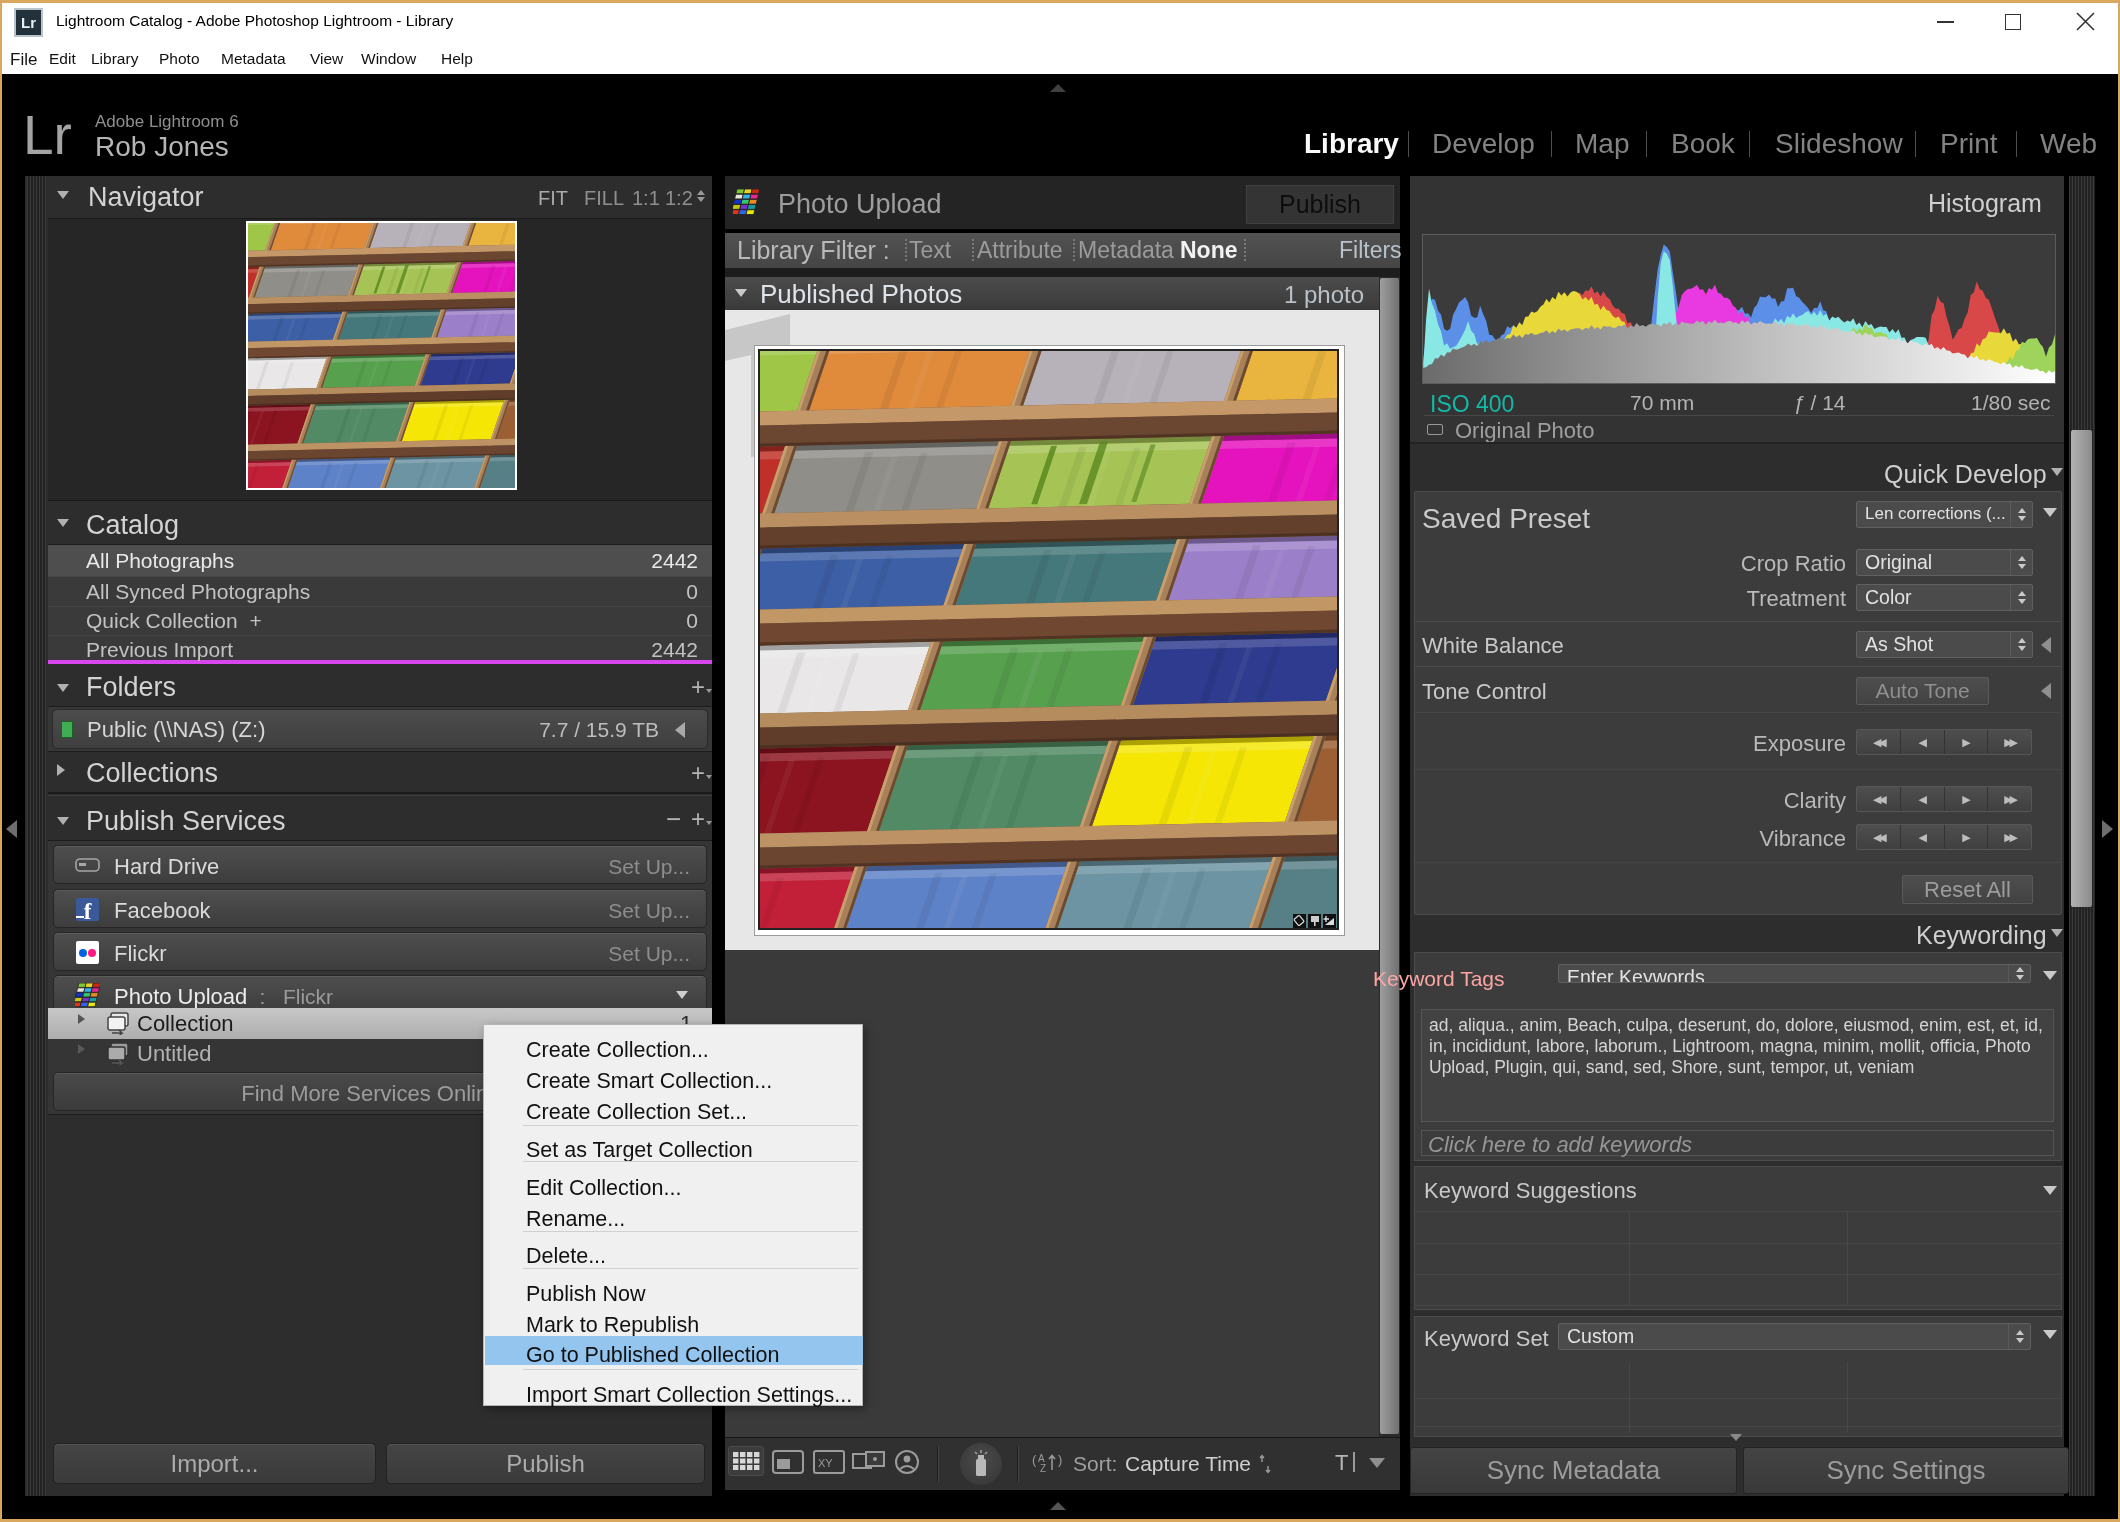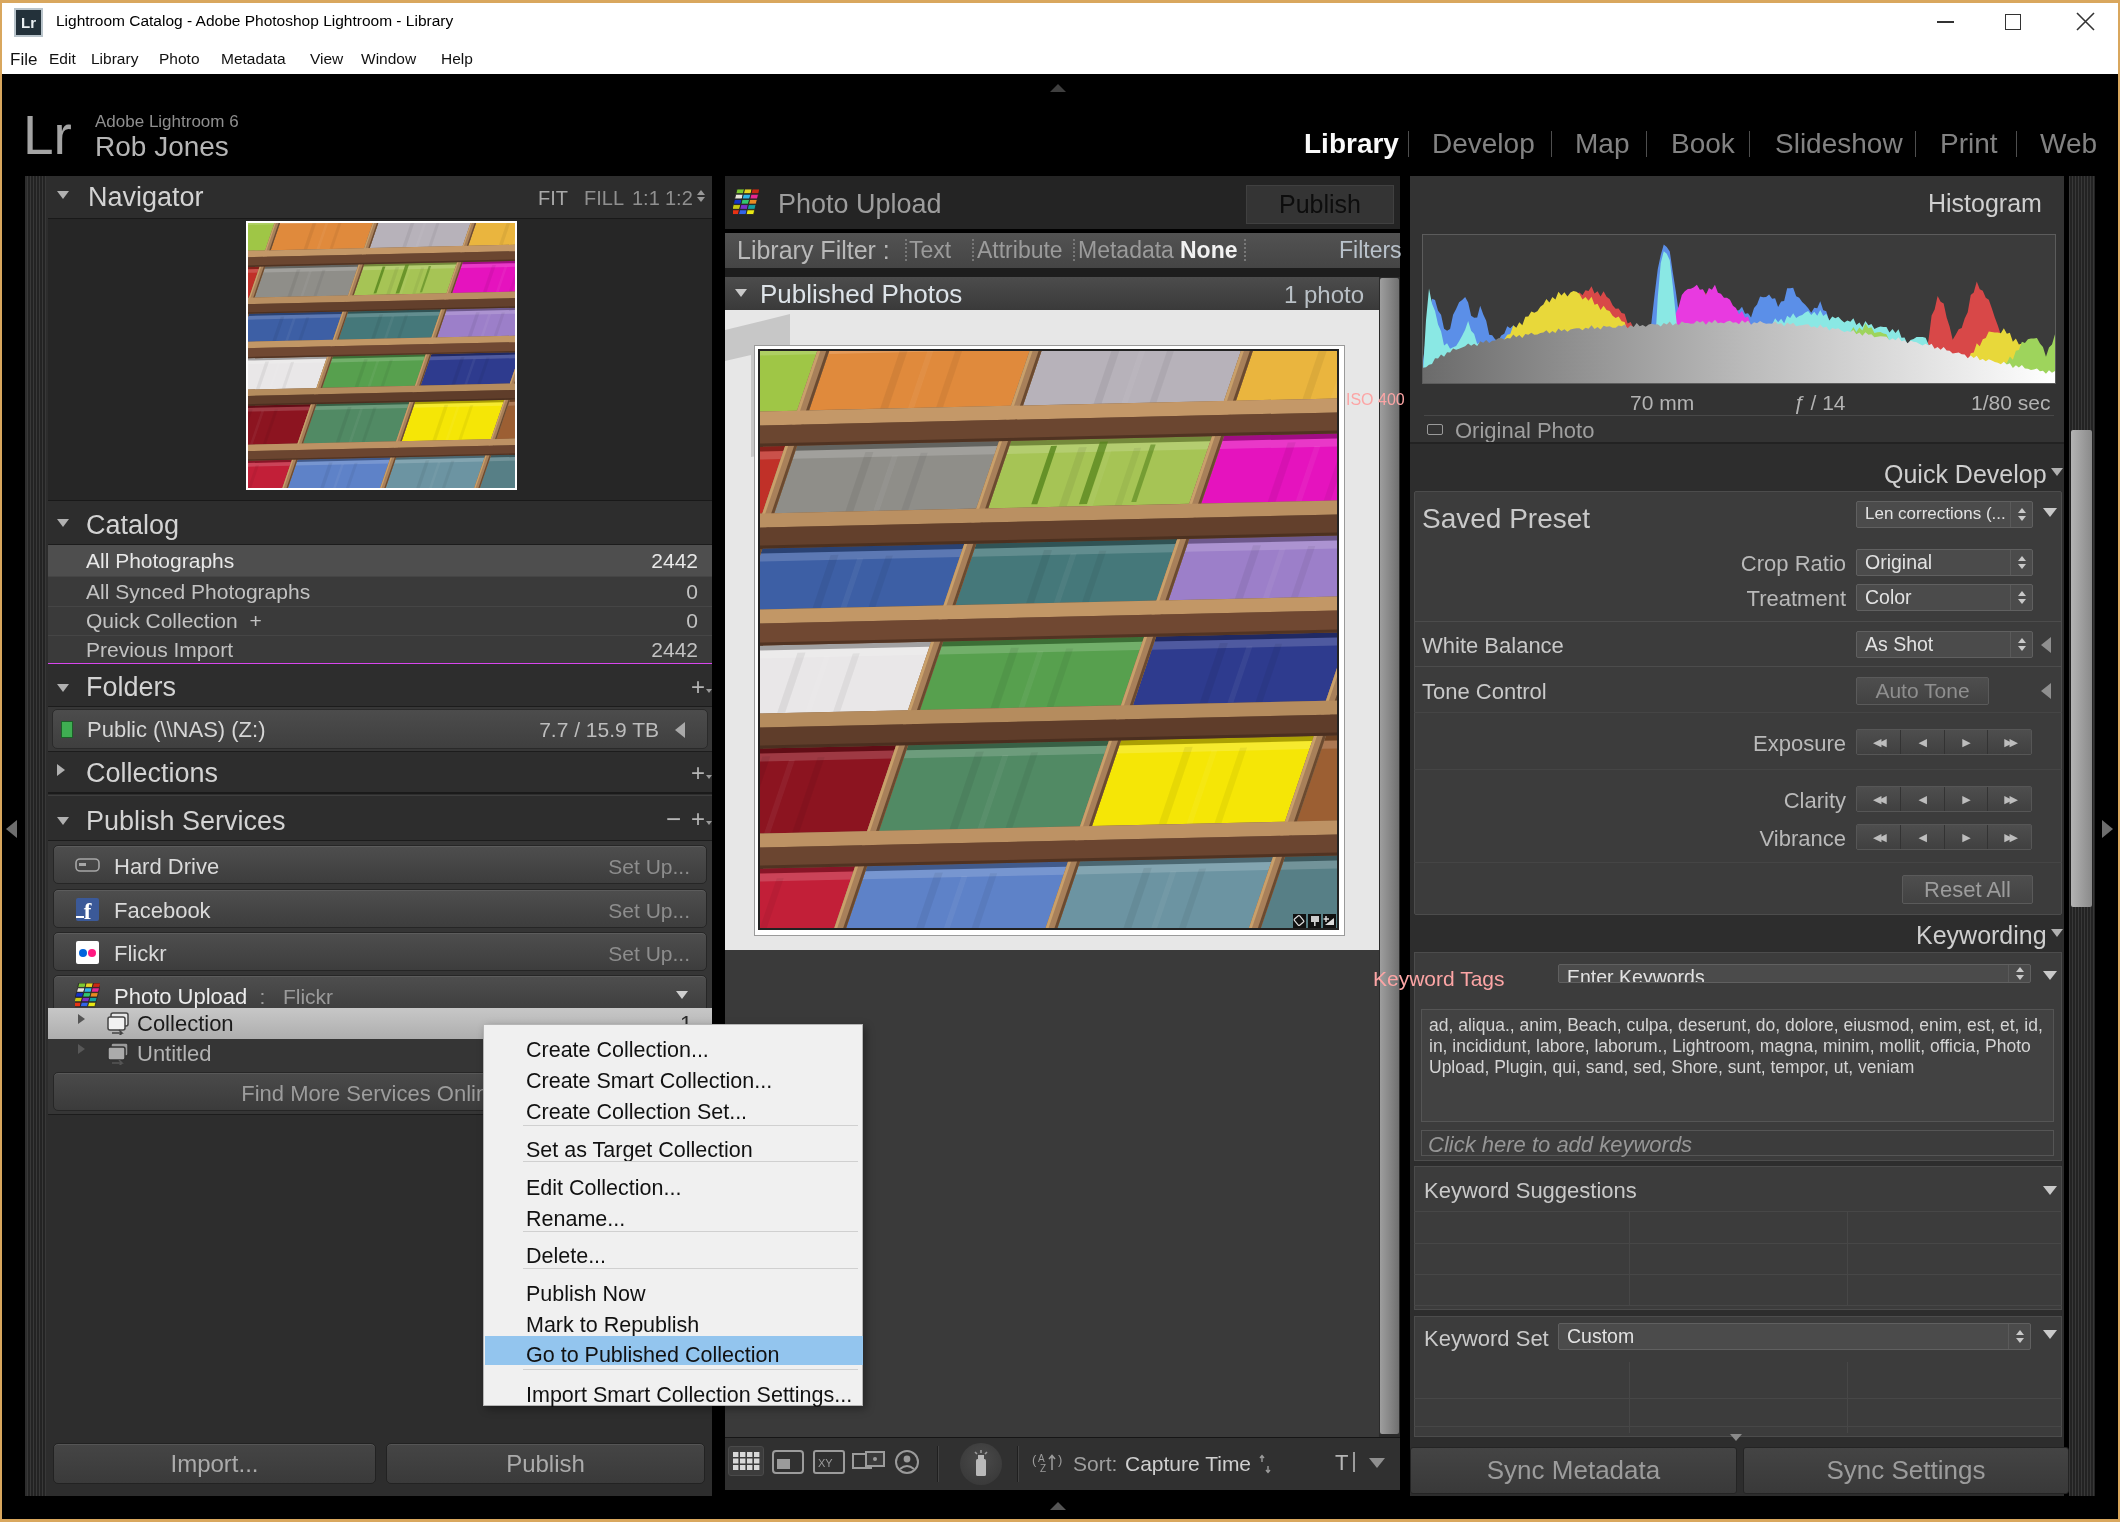--- a/index.html
+++ b/index.html
@@ -294,21 +294,21 @@
           <rect x="-250" y="388" width="1400" height="3" fill="#3a2518" opacity="0.55"></rect>
           <rect x="-250" y="476" width="1400" height="14" fill="#bd9264"></rect>
           <rect x="-250" y="490" width="1400" height="21" fill="#6b4530"></rect>
           <rect x="-250" y="508" width="1400" height="3" fill="#3a2518" opacity="0.55"></rect>
         </g>
       </g>
     </svg></div>
 
 <div class="td a" style="left:57px;top:519px;border-top-color:#b0b0b0;border-left-width:6px;border-right-width:6px;border-top-width:8px"></div>
 <div class="hdr a" style="left:86px;top:510px">Catalog</div>
-<div class="a" style="left:48px;top:544px;width:664px;height:120px;background:#3a3a3a;border-top:1px solid #1c1c1c;border-bottom:1px solid #d946ef">
+<div class="a" style="left:48px;top:544px;width:664px;height:120px;background:#3a3a3a;border-top:1px solid #1c1c1c;border-bottom:4px solid #d946ef">
   <div style="position:absolute;left:0;top:0;width:100%;height:31px;background:#4e4e4e"></div>
   <div style="position:absolute;left:0;top:31px;width:100%;height:1px;background:#454545"></div>
   <div style="position:absolute;left:0;top:61px;width:100%;height:1px;background:#454545"></div>
   <div style="position:absolute;left:0;top:90px;width:100%;height:1px;background:#454545"></div>
   <div style="position:absolute;left:38px;top:4px;font-size:21px;color:#e8e8e8">All Photographs</div>
   <div style="position:absolute;right:14px;top:4px;font-size:21px;color:#e8e8e8">2442</div>
   <div style="position:absolute;left:38px;top:35px;font-size:21px;color:#c2c2c2">All Synced Photographs</div>
   <div style="position:absolute;right:14px;top:35px;font-size:21px;color:#c2c2c2">0</div>
   <div style="position:absolute;left:38px;top:64px;font-size:21px;color:#c2c2c2">Quick Collection&nbsp;&nbsp;+</div>
   <div style="position:absolute;right:14px;top:64px;font-size:21px;color:#c2c2c2">0</div>
@@ -774,21 +774,21 @@
         </linearGradient>
       </defs>
       <path d="M0,146 L0,124.4 L3,101.3 L6,75.5 L9,63.0 L12,64.0 L15,74.7 L18,78.6 L21,92.5 L24,94.5 L27,92.7 L30,78.7 L33,73.1 L36,66.4 L39,64.2 L42,61.2 L45,66.5 L48,79.6 L51,81.6 L54,81.4 L57,69.7 L60,78.2 L63,84.5 L66,98.3 L69,99.0 L72,103.0 L75,104.1 L78,99.2 L81,97.3 L84,89.9 L87,92.0 L90,89.1 L93,97.3 L96,97.4 L99,106.3 L102,103.7 L105,108.8 L108,109.4 L111,115.5 L114,117.0 L117,116.0 L120,116.8 L123,114.7 L126,121.4 L129,119.1 L132,123.6 L135,117.3 L138,122.3 L141,120.5 L144,126.0 L147,123.4 L150,123.3 L153,123.2 L156,124.3 L159,128.9 L162,125.3 L165,127.6 L168,122.2 L171,128.8 L174,125.8 L177,130.3 L180,124.5 L183,126.7 L186,126.1 L189,129.0 L192,129.5 L195,126.2 L198,127.7 L201,124.7 L204,129.4 L207,123.2 L210,124.6 L213,116.7 L216,120.2 L219,116.8 L222,118.5 L225,113.5 L228,83.5 L231,57.6 L234,33.7 L237,19.8 L240,9.4 L243,11.8 L246,16.2 L249,36.7 L252,55.5 L255,76.8 L258,81.6 L261,94.1 L264,99.3 L267,102.2 L270,104.0 L273,101.4 L276,106.1 L279,105.5 L282,110.2 L285,101.4 L288,101.3 L291,93.2 L294,95.8 L297,91.4 L300,89.8 L303,83.6 L306,79.0 L309,78.7 L312,74.4 L315,74.3 L318,70.9 L321,77.7 L324,77.1 L327,81.4 L330,71.9 L333,68.5 L336,60.6 L339,61.5 L342,61.2 L345,58.8 L348,62.9 L351,62.3 L354,71.0 L357,65.7 L360,65.1 L363,52.5 L366,52.6 L369,52.0 L372,60.4 L375,61.8 L378,66.0 L381,68.7 L384,72.3 L387,76.6 L390,71.8 L393,72.3 L396,65.4 L399,74.3 L402,75.3 L405,84.9 L408,82.9 L411,86.9 L414,87.8 L417,93.4 L420,98.3 L423,98.7 L426,102.5 L429,101.3 L432,109.6 L435,108.2 L438,114.3 L441,109.3 L444,114.7 L447,114.5 L450,120.7 L453,119.6 L456,118.9 L459,119.7 L462,119.9 L465,125.8 L468,122.6 L471,126.0 L474,120.6 L477,127.2 L480,125.1 L483,130.0 L486,125.4 L489,126.9 L492,127.3 L495,129.8 L498,132.2 L501,127.5 L504,126.5 L507,120.2 L510,124.1 L513,117.1 L516,119.4 L519,116.0 L522,123.0 L525,124.8 L528,130.4 L531,129.7 L534,128.7 L537,132.0 L540,132.6 L543,138.9 L546,134.3 L549,137.6 L552,132.9 L555,139.9 L558,137.3 L561,140.3 L564,136.0 L567,137.5 L570,139.3 L573,139.7 L576,140.9 L579,135.5 L582,138.7 L585,135.5 L588,141.9 L591,136.3 L594,138.8 L597,133.6 L600,138.1 L603,137.6 L606,138.4 L609,136.5 L612,133.9 L615,137.5 L618,135.8 L621,140.1 L624,133.3 L627,136.9 L630,132.9 L630,146 Z" fill="#5b8fe8" fill-opacity="1"></path>
       <path d="M0,146 L0,143.0 L3,142.8 L6,142.5 L9,142.2 L12,142.0 L15,141.8 L18,141.5 L21,141.2 L24,141.0 L27,140.8 L30,140.5 L33,140.2 L36,140.0 L39,140.9 L42,139.7 L45,136.1 L48,140.3 L51,137.9 L54,142.4 L57,135.3 L60,138.7 L63,133.7 L66,138.3 L69,134.0 L72,133.0 L75,129.1 L78,128.2 L81,130.3 L84,126.9 L87,127.4 L90,120.1 L93,121.4 L96,114.6 L99,116.4 L102,106.6 L105,104.6 L108,98.1 L111,97.9 L114,94.5 L117,88.5 L120,84.5 L123,77.5 L126,79.8 L129,74.2 L132,75.6 L135,66.3 L138,68.3 L141,63.7 L144,67.1 L147,62.2 L150,59.9 L153,57.7 L156,56.7 L159,59.5 L162,54.4 L165,55.3 L168,50.6 L171,57.8 L174,55.5 L177,60.7 L180,55.5 L183,60.8 L186,63.2 L189,69.2 L192,72.7 L195,72.5 L198,77.0 L201,77.7 L204,87.2 L207,85.9 L210,92.2 L213,89.1 L216,97.5 L219,99.1 L222,105.6 L225,105.5 L228,107.3 L231,111.6 L234,114.7 L237,121.5 L240,119.1 L243,119.3 L246,112.2 L249,116.7 L252,110.5 L255,104.4 L258,90.1 L261,83.5 L264,77.2 L267,72.5 L270,66.6 L273,57.6 L276,58.6 L279,54.1 L282,58.2 L285,54.5 L288,59.5 L291,56.5 L294,66.8 L297,71.4 L300,78.8 L303,81.3 L306,84.0 L309,91.0 L312,94.0 L315,101.3 L318,98.1 L321,105.1 L324,104.7 L327,114.6 L330,113.4 L333,116.6 L336,114.2 L339,118.4 L342,121.4 L345,122.3 L348,124.0 L351,120.8 L354,126.5 L357,124.8 L360,131.1 L363,125.4 L366,129.4 L369,126.7 L372,133.0 L375,132.3 L378,132.9 L381,131.8 L384,131.2 L387,135.9 L390,133.8 L393,137.0 L396,130.7 L399,136.0 L402,133.4 L405,139.4 L408,134.7 L411,136.0 L414,134.2 L417,137.1 L420,139.3 L423,136.9 L426,137.8 L429,133.8 L432,140.0 L435,136.9 L438,141.4 L441,134.8 L444,138.5 L447,136.6 L450,141.2 L453,139.4 L456,137.9 L459,138.0 L462,137.4 L465,142.4 L468,138.4 L471,141.2 L474,135.2 L477,141.3 L480,138.7 L483,143.0 L486,138.0 L489,139.0 L492,138.8 L495,140.0 L498,132.3 L501,117.8 L504,102.9 L507,79.4 L510,73.5 L513,60.2 L516,65.8 L519,67.6 L522,81.3 L525,90.5 L528,103.4 L531,98.3 L534,92.9 L537,91.8 L540,82.4 L543,76.1 L546,59.2 L549,56.6 L552,45.9 L555,53.6 L558,55.0 L561,61.9 L564,63.8 L567,72.3 L570,81.3 L573,89.4 L576,98.3 L579,100.6 L582,111.5 L585,112.4 L588,123.0 L591,121.5 L594,128.1 L597,125.2 L600,131.1 L603,131.9 L606,134.0 L609,133.4 L612,132.1 L615,137.0 L618,136.2 L621,141.4 L624,135.5 L627,140.0 L630,140.0 L630,146 Z" fill="#d84848" fill-opacity="1"></path>
       <path d="M0,146 L0,144.0 L3,143.9 L6,143.8 L9,143.6 L12,143.5 L15,143.4 L18,143.3 L21,143.2 L24,143.0 L27,142.9 L30,142.8 L33,142.7 L36,142.6 L39,142.4 L42,142.3 L45,142.2 L48,142.1 L51,142.0 L54,141.8 L57,141.7 L60,141.6 L63,141.5 L66,141.4 L69,141.2 L72,141.1 L75,141.0 L78,140.9 L81,140.8 L84,140.6 L87,140.5 L90,140.4 L93,140.3 L96,140.2 L99,140.0 L102,138.1 L105,139.9 L108,137.2 L111,140.8 L114,141.2 L117,139.2 L120,139.0 L123,135.9 L126,141.5 L129,138.2 L132,141.9 L135,134.9 L138,139.2 L141,136.6 L144,141.4 L147,138.1 L150,137.3 L153,136.5 L156,136.9 L159,140.7 L162,136.8 L165,138.7 L168,133.1 L171,139.4 L174,136.2 L177,140.4 L180,134.3 L183,136.3 L186,135.3 L189,138.0 L192,138.2 L195,134.7 L198,135.9 L201,132.9 L204,138.0 L207,132.3 L210,134.2 L213,126.7 L216,130.7 L219,127.9 L222,130.0 L225,125.5 L228,123.1 L231,122.1 L234,117.5 L237,116.7 L240,106.8 L243,104.9 L246,93.9 L249,91.0 L252,77.4 L255,70.4 L258,59.1 L261,55.5 L264,53.2 L267,53.0 L270,51.6 L273,49.1 L276,54.0 L279,53.4 L282,59.4 L285,52.4 L288,54.1 L291,49.0 L294,57.0 L297,58.0 L300,61.8 L303,62.0 L306,63.8 L309,69.9 L312,72.0 L315,78.3 L318,74.9 L321,81.6 L324,80.4 L327,89.6 L330,87.7 L333,91.9 L336,90.5 L339,95.8 L342,99.9 L345,101.8 L348,104.6 L351,102.7 L354,110.1 L357,110.1 L360,118.1 L363,113.0 L366,117.6 L369,115.5 L372,122.4 L375,122.3 L378,123.5 L381,123.1 L384,123.4 L387,129.0 L390,127.8 L393,131.9 L396,126.5 L399,132.7 L402,130.5 L405,136.7 L408,132.2 L411,133.8 L414,132.1 L417,135.2 L420,137.6 L423,135.5 L426,136.8 L429,133.2 L432,139.6 L435,136.5 L438,141.0 L441,134.4 L444,138.3 L447,136.4 L450,141.0 L453,139.3 L456,137.8 L459,138.0 L462,136.9 L465,141.3 L468,136.6 L471,138.6 L474,132.0 L477,137.4 L480,134.1 L483,137.8 L486,130.6 L489,126.7 L492,121.7 L495,118.8 L498,117.6 L501,110.4 L504,109.3 L507,107.9 L510,119.5 L513,120.0 L516,127.3 L519,123.5 L522,130.1 L525,131.6 L528,136.8 L531,136.4 L534,134.5 L537,136.7 L540,136.3 L543,141.6 L546,136.4 L549,139.7 L552,135.0 L555,142.0 L558,139.5 L561,140.1 L564,140.2 L567,140.3 L570,140.5 L573,140.7 L576,140.8 L579,140.9 L582,141.1 L585,141.2 L588,141.4 L591,141.6 L594,141.7 L597,141.8 L600,142.0 L603,142.1 L606,142.2 L609,142.3 L612,142.4 L615,142.5 L618,142.6 L621,142.7 L624,142.8 L627,142.9 L630,143.0 L630,146 Z" fill="#e83ae0" fill-opacity="1"></path>
       <path d="M0,146 L0,142.0 L3,141.4 L6,140.8 L9,140.2 L12,136.5 L15,139.7 L18,135.8 L21,141.9 L24,136.1 L27,137.7 L30,132.7 L33,136.1 L36,135.9 L39,135.3 L42,132.7 L45,127.0 L48,129.2 L51,124.8 L54,127.2 L57,118.1 L60,119.3 L63,113.4 L66,117.1 L69,112.0 L72,109.8 L75,104.6 L78,102.4 L81,103.2 L84,98.5 L87,97.7 L90,89.1 L93,91.6 L96,86.0 L99,89.0 L102,80.7 L105,80.3 L108,75.4 L111,76.8 L114,75.1 L117,70.8 L120,68.5 L123,63.2 L126,66.6 L129,61.1 L132,63.7 L135,56.0 L138,59.7 L141,56.5 L144,60.7 L147,56.7 L150,55.3 L153,56.1 L156,58.1 L159,63.6 L162,61.2 L165,64.8 L168,60.8 L171,68.9 L174,67.7 L177,73.9 L180,69.9 L183,73.9 L186,75.0 L189,79.7 L192,82.0 L195,80.5 L198,85.1 L201,85.9 L204,95.5 L207,94.3 L210,100.7 L213,97.7 L216,106.2 L219,107.9 L222,114.5 L225,114.5 L228,116.6 L231,121.2 L234,124.6 L237,130.5 L240,126.6 L243,130.8 L246,127.7 L249,136.2 L252,134.0 L255,138.4 L258,133.6 L261,136.5 L264,137.6 L267,139.4 L270,140.0 L273,136.1 L276,139.7 L279,137.9 L282,140.1 L285,140.1 L288,140.2 L291,140.3 L294,140.4 L297,140.5 L300,140.6 L303,140.7 L306,140.7 L309,140.8 L312,140.9 L315,141.0 L318,141.1 L321,141.2 L324,141.3 L327,141.3 L330,141.4 L333,141.5 L336,141.6 L339,141.7 L342,141.8 L345,141.9 L348,141.9 L351,142.0 L354,142.0 L357,142.0 L360,142.0 L363,142.0 L366,142.0 L369,142.0 L372,142.0 L375,142.0 L378,142.0 L381,142.0 L384,142.0 L387,142.0 L390,142.0 L393,142.0 L396,142.0 L399,142.0 L402,142.0 L405,142.0 L408,142.0 L411,142.0 L414,142.0 L417,142.0 L420,142.0 L423,142.0 L426,142.0 L429,142.0 L432,142.0 L435,142.0 L438,142.0 L441,142.0 L444,142.0 L447,142.0 L450,142.0 L453,141.8 L456,141.7 L459,141.6 L462,141.4 L465,141.2 L468,141.1 L471,140.9 L474,140.8 L477,140.7 L480,140.5 L483,140.3 L486,140.2 L489,140.1 L492,138.8 L495,140.6 L498,142.2 L501,137.8 L504,139.6 L507,135.9 L510,142.5 L513,138.0 L516,141.2 L519,134.8 L522,138.9 L525,137.8 L528,140.5 L531,137.1 L534,131.0 L537,129.3 L540,124.7 L543,125.9 L546,116.7 L549,115.8 L552,106.9 L555,109.7 L558,102.9 L561,101.6 L564,95.3 L567,95.6 L570,96.3 L573,96.2 L576,96.8 L579,91.9 L582,97.4 L585,96.5 L588,105.3 L591,102.0 L594,108.0 L597,107.0 L600,115.5 L603,119.1 L606,123.6 L609,124.8 L612,125.3 L615,132.0 L618,133.4 L621,139.0 L624,133.6 L627,138.5 L630,135.9 L630,146 Z" fill="#e8d83a" fill-opacity="1"></path>
       <path d="M0,146 L0,134.4 L3,84.0 L6,52.8 L9,67.8 L12,74.9 L15,88.4 L18,94.9 L21,109.1 L24,106.9 L27,112.1 L30,110.7 L33,109.5 L36,104.7 L39,99.5 L42,93.4 L45,84.9 L48,94.5 L51,97.6 L54,107.5 L57,105.9 L60,114.7 L63,112.6 L66,120.1 L69,118.7 L72,120.6 L75,119.6 L78,121.6 L81,126.4 L84,125.3 L87,128.1 L90,123.1 L93,129.2 L96,127.2 L99,133.8 L102,128.4 L105,130.7 L108,128.5 L111,132.6 L114,133.5 L117,131.9 L120,132.2 L123,129.6 L126,135.7 L129,132.8 L132,137.1 L135,130.5 L138,135.3 L141,133.2 L144,138.5 L147,135.6 L150,135.3 L153,134.7 L156,135.4 L159,139.4 L162,135.7 L165,137.9 L168,132.6 L171,139.1 L174,136.1 L177,140.5 L180,134.7 L183,136.9 L186,136.2 L189,139.1 L192,139.6 L195,136.3 L198,137.8 L201,135.2 L204,141.1 L207,136.1 L210,138.9 L213,132.2 L216,137.0 L219,134.9 L222,137.8 L225,134.1 L228,132.5 L231,115.6 L234,61.7 L237,27.5 L240,16.1 L243,18.5 L246,24.9 L249,50.0 L252,78.8 L255,104.8 L258,103.8 L261,110.6 L264,115.5 L267,121.1 L270,125.6 L273,121.7 L276,125.2 L279,123.2 L282,129.8 L285,124.4 L288,127.7 L291,123.0 L294,129.0 L297,128.0 L300,129.8 L303,124.3 L306,120.4 L309,120.8 L312,117.2 L315,117.8 L318,108.7 L321,109.8 L324,103.5 L327,107.5 L330,100.4 L333,99.8 L336,93.7 L339,94.1 L342,93.4 L345,90.6 L348,88.5 L351,82.2 L354,86.1 L357,82.6 L360,87.1 L363,79.6 L366,81.8 L369,77.3 L372,82.0 L375,79.8 L378,78.9 L381,76.5 L384,75.0 L387,78.8 L390,75.8 L393,79.6 L396,73.9 L399,79.8 L402,77.8 L405,84.4 L408,80.3 L411,82.1 L414,80.6 L417,83.8 L420,86.3 L423,84.3 L426,85.7 L429,82.1 L432,88.8 L435,86.2 L438,91.1 L441,84.9 L444,89.1 L447,87.7 L450,92.7 L453,91.3 L456,90.3 L459,90.8 L462,90.7 L465,96.3 L468,92.8 L471,96.6 L474,93.0 L477,101.4 L480,101.1 L483,107.8 L486,103.6 L489,102.7 L492,100.6 L495,100.7 L498,100.6 L501,101.4 L504,108.3 L507,109.7 L510,121.5 L513,120.7 L516,127.5 L519,124.8 L522,132.5 L525,132.4 L528,136.0 L531,134.8 L534,133.3 L537,136.0 L540,135.9 L543,141.1 L546,135.8 L549,139.0 L552,134.2 L555,141.2 L558,138.5 L561,141.1 L564,135.8 L567,136.1 L570,136.8 L573,136.7 L576,137.3 L579,131.4 L582,133.5 L585,129.0 L588,134.1 L591,127.2 L594,128.4 L597,121.9 L600,125.1 L603,122.2 L606,120.6 L609,116.3 L612,111.3 L615,116.8 L618,117.0 L621,123.2 L624,119.6 L627,127.0 L630,126.9 L630,146 Z" fill="#8ae8e4" fill-opacity="1"></path>
       <path d="M0,146 L0,143.0 L3,142.9 L6,142.9 L9,142.8 L12,142.8 L15,142.7 L18,142.6 L21,142.6 L24,142.5 L27,142.5 L30,142.4 L33,142.3 L36,142.3 L39,142.2 L42,142.2 L45,142.1 L48,142.0 L51,142.0 L54,141.9 L57,141.9 L60,141.8 L63,141.7 L66,141.7 L69,141.6 L72,141.6 L75,141.5 L78,141.4 L81,141.4 L84,141.3 L87,141.3 L90,141.2 L93,141.1 L96,141.1 L99,141.0 L102,141.0 L105,140.9 L108,140.9 L111,140.9 L114,140.9 L117,140.8 L120,140.8 L123,140.8 L126,140.7 L129,140.7 L132,140.7 L135,140.7 L138,140.6 L141,140.6 L144,140.6 L147,140.5 L150,140.5 L153,140.5 L156,140.4 L159,140.4 L162,140.4 L165,140.3 L168,140.3 L171,140.3 L174,140.3 L177,140.2 L180,140.2 L183,140.2 L186,140.1 L189,140.1 L192,140.1 L195,140.1 L198,140.0 L201,137.3 L204,143.5 L207,138.9 L210,142.0 L213,135.7 L216,140.8 L219,139.1 L222,142.3 L225,139.0 L228,137.7 L231,139.0 L234,139.0 L237,142.7 L240,137.3 L243,140.0 L246,135.3 L249,142.2 L252,138.4 L255,141.3 L258,135.9 L261,138.3 L264,138.9 L267,140.1 L270,140.2 L273,135.8 L276,138.8 L279,136.4 L282,142.5 L285,136.7 L288,139.5 L291,134.4 L294,139.9 L297,138.4 L300,139.8 L303,136.7 L306,135.3 L309,138.2 L312,137.0 L315,140.1 L318,133.5 L321,137.1 L324,133.2 L327,139.6 L330,135.0 L333,136.5 L336,132.3 L339,134.7 L342,136.1 L345,135.2 L348,135.2 L351,130.2 L354,134.0 L357,130.4 L360,134.8 L363,127.2 L366,129.2 L369,124.7 L372,129.1 L375,126.5 L378,125.1 L381,122.1 L384,119.4 L387,122.0 L390,117.8 L393,118.9 L396,110.5 L399,113.7 L402,108.8 L405,112.4 L408,105.3 L411,104.2 L414,100.0 L417,100.5 L420,100.3 L423,96.5 L426,96.1 L429,90.7 L432,95.6 L435,91.2 L438,94.3 L441,87.1 L444,91.9 L447,91.1 L450,96.7 L453,95.9 L456,95.6 L459,97.2 L462,98.0 L465,104.6 L468,102.1 L471,106.4 L474,101.9 L477,109.6 L480,108.5 L483,114.3 L486,110.8 L489,113.5 L492,115.1 L495,118.8 L498,122.4 L501,119.9 L504,123.4 L507,121.4 L510,129.8 L513,127.1 L516,131.9 L519,126.9 L522,132.3 L525,132.6 L528,136.6 L531,135.4 L534,133.2 L537,135.4 L540,134.7 L543,139.9 L546,134.5 L549,137.6 L552,132.8 L555,139.7 L558,135.7 L561,137.2 L564,131.5 L567,131.5 L570,131.9 L573,131.4 L576,131.8 L579,125.5 L582,126.2 L585,119.8 L588,123.0 L591,114.3 L594,113.5 L597,105.2 L600,106.6 L603,102.9 L606,102.2 L609,102.2 L612,101.5 L615,107.0 L618,110.6 L621,120.0 L624,110.9 L627,108.1 L630,97.9 L630,146 Z" fill="#9ed45c" fill-opacity="1"></path>
       <path d="M0,146 L0,131.0 L3,130.4 L6,128.1 L9,127.3 L12,121.7 L15,121.9 L18,117.9 L21,120.1 L24,115.7 L27,115.9 L30,112.0 L33,113.2 L36,112.3 L39,111.1 L42,109.7 L45,107.1 L48,109.2 L51,107.3 L54,109.5 L57,104.9 L60,106.4 L63,103.6 L66,106.6 L69,104.3 L72,104.0 L75,101.9 L78,101.6 L81,103.1 L84,101.5 L87,102.2 L90,98.1 L93,100.8 L96,98.6 L99,101.6 L102,97.7 L105,98.4 L108,96.5 L111,98.3 L114,98.2 L117,96.6 L120,96.2 L123,94.0 L126,97.1 L129,94.8 L132,96.7 L135,92.3 L138,94.6 L141,92.9 L144,95.5 L147,93.3 L150,92.6 L153,91.9 L156,91.9 L159,93.9 L162,91.4 L165,92.5 L168,89.1 L171,92.8 L174,90.8 L177,93.2 L180,89.5 L183,90.6 L186,90.0 L189,91.5 L192,91.5 L195,89.3 L198,90.0 L201,88.3 L204,92.0 L207,89.1 L210,90.8 L213,86.9 L216,89.9 L219,88.7 L222,90.6 L225,88.4 L228,87.6 L231,88.2 L234,88.1 L237,90.2 L240,86.9 L243,88.3 L246,85.4 L249,89.4 L252,87.1 L255,88.7 L258,85.4 L261,86.7 L264,86.9 L267,87.5 L270,87.4 L273,84.7 L276,86.4 L279,84.9 L282,88.5 L285,85.0 L288,86.8 L291,83.7 L294,87.1 L297,86.2 L300,87.1 L303,85.4 L306,84.7 L309,86.5 L312,86.0 L315,88.0 L318,84.2 L321,86.5 L324,84.4 L327,88.5 L330,86.0 L333,87.1 L336,84.8 L339,86.5 L342,87.6 L345,87.3 L348,87.5 L351,85.0 L354,88.0 L357,86.7 L360,90.1 L363,86.4 L366,88.4 L369,86.5 L372,89.9 L375,89.2 L378,89.1 L381,88.3 L384,88.1 L387,91.0 L390,89.9 L393,91.9 L396,88.2 L399,91.6 L402,90.2 L405,94.2 L408,91.7 L411,92.8 L414,92.0 L417,94.1 L420,95.7 L423,94.7 L426,95.6 L429,93.6 L432,97.8 L435,96.3 L438,99.4 L441,95.9 L444,98.5 L447,97.8 L450,100.9 L453,100.3 L456,99.8 L459,100.2 L462,100.3 L465,103.8 L468,101.9 L471,103.9 L474,100.8 L477,104.9 L480,103.8 L483,106.9 L486,104.3 L489,105.3 L492,105.8 L495,107.5 L498,109.1 L501,107.2 L504,109.0 L507,107.4 L510,112.1 L513,110.4 L516,113.3 L519,110.5 L522,113.9 L525,114.3 L528,116.8 L531,116.4 L534,115.8 L537,117.6 L540,117.9 L543,121.5 L546,118.9 L549,121.4 L552,119.0 L555,123.6 L558,122.4 L561,124.6 L564,122.5 L567,123.7 L570,125.2 L573,126.1 L576,127.6 L579,125.1 L582,127.7 L585,126.5 L588,131.1 L591,128.4 L594,130.6 L597,128.3 L600,131.6 L603,132.0 L606,133.1 L609,132.7 L612,131.7 L615,134.3 L618,133.8 L621,136.9 L624,133.4 L627,136.0 L630,134.1 L630,146 Z" fill="url(#gb)"></path>
     </svg></div>
-<div class="a" style="left:1346px;top:391px;font-size:16px;color:#fca5a5">ISO 400</div>
+<div class="a" style="left:1430px;top:391px;font-size:23px;color:#14b8a6">ISO 400</div>
 <div class="a" style="left:1630px;top:391px;font-size:21px;color:#b3b3b3">70 mm</div>
 <div class="a" style="left:1793px;top:391px;font-size:21px;color:#b3b3b3"><i>ƒ</i> / 14</div>
 <div class="a" style="left:1971px;top:391px;font-size:21px;color:#b3b3b3">1/80 sec</div>
 <div class="a" style="left:1424px;top:415px;width:630px;height:1px;background:#484848"></div>
 <div class="a" style="left:1427px;top:424px;width:16px;height:11px;border:1.5px solid #9a9a9a;border-radius:2px"></div>
 <div class="a" style="left:1455px;top:418px;font-size:22px;color:#9f9f9f">Original Photo</div>
 
 <div class="a" style="left:1410px;top:442px;width:654px;height:2px;background:#222"></div>
 <div class="a" style="left:1884px;top:460px;font-size:25px;color:#cfcfcf">Quick Develop</div>
 <div class="td a" style="left:2051px;top:468px;border-top-color:#b0b0b0;border-left-width:6px;border-right-width:6px;border-top-width:8px"></div>

